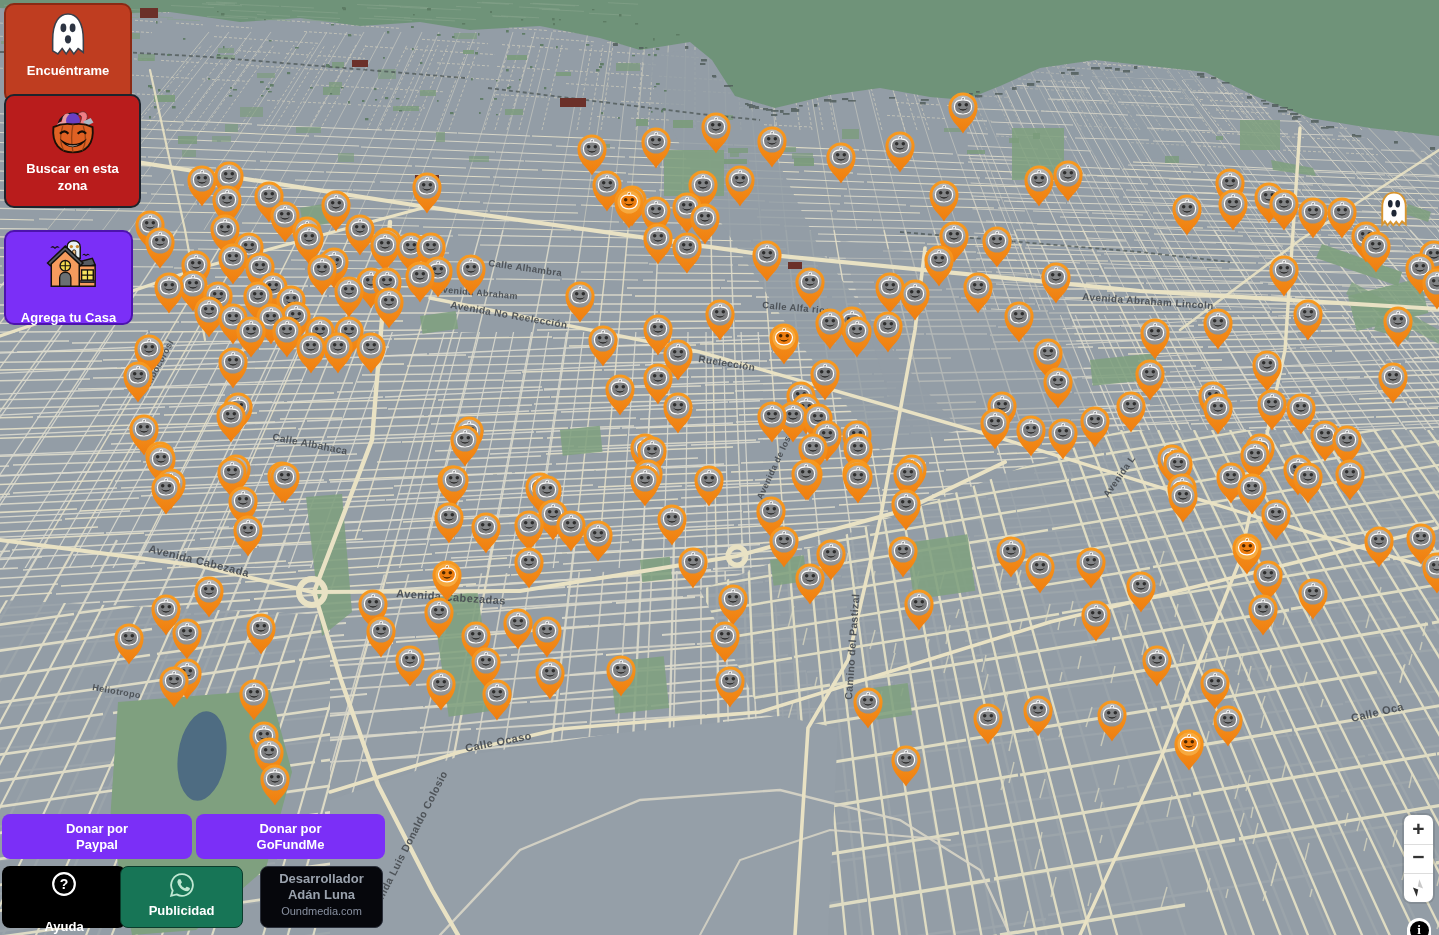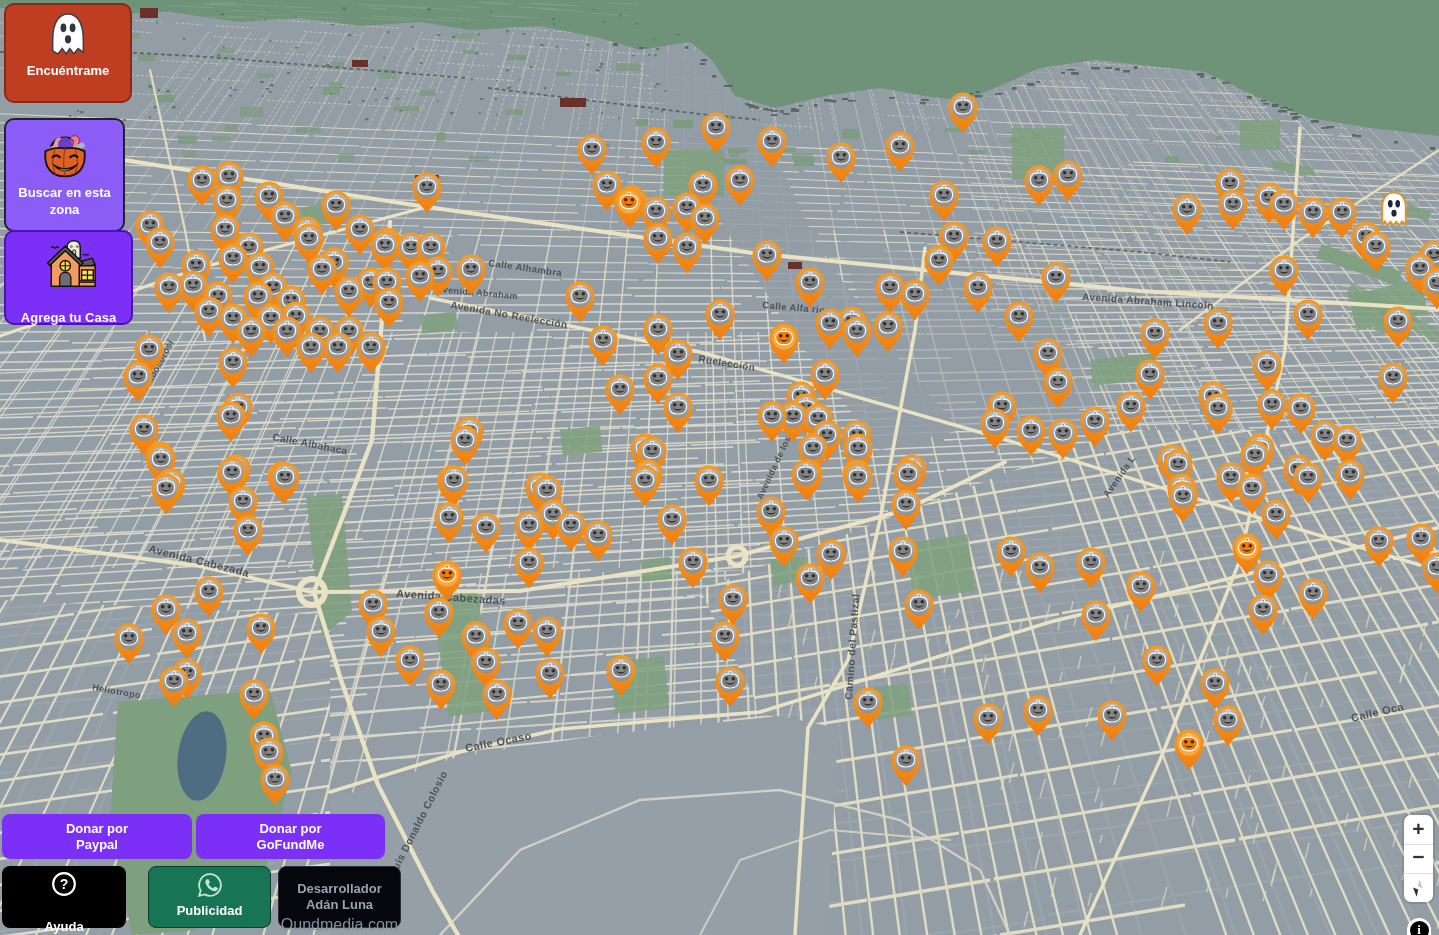--- a/index.html
+++ b/index.html
@@ -2652,21 +2652,21 @@
 
 <div class="btn" style="left:4px;top:3px;width:128px;height:100px;background:#bf3d20;border:2px solid #8a2a14;">
  <svg width="44" height="46" viewBox="-13 -16 26 30" style="margin-top:6px">
   <path d="M-10,3 C-10,-9 -5.5,-14 0,-14 C5.5,-14 10,-9 10,3 L10,11 L6.6,8.5 L3.8,12 L1.2,8.5 L-1.2,12 L-3.8,8.5 L-6.6,12 L-10,10 Z" fill="#fff" stroke="#3a3f4a" stroke-width="1"></path>
   <ellipse cx="-3" cy="-5" rx="1.9" ry="2.8" fill="#2d3442"></ellipse>
   <ellipse cx="3" cy="-5" rx="1.9" ry="2.8" fill="#2d3442"></ellipse>
   <ellipse cx="0" cy="2.5" rx="2" ry="2.7" fill="#2d3442"></ellipse>
  </svg>
  <div style="margin-top:2px">Encuéntrame</div>
 </div>
-<div class="btn" style="left:4px;top:118px;width:121px;height:114px;background:#8b5cf6;border:2px solid #1d242c;">
+<div class="btn" style="left:4px;top:94px;width:137px;height:114px;background:#b91c1c;border:2px solid #1d242c;">
  <svg width="54" height="54" viewBox="0 0 58 58" style="margin-top:7px">
   <path d="M13,27 C13,6 45,6 46,27" fill="none" stroke="#15151a" stroke-width="2.2"></path>
   <path d="M18,15 q4,-6 8,-2 l4,5 l-7,6 l-6,-4 Z" fill="#e89ba0"></path>
   <path d="M35,11 c7,-5 12,2 8,8 l-4,12 l-5,-2 l4,-12 c1,-3 -2,-5 -3,-3 Z" fill="#ef7d85" stroke="#5c2a2e" stroke-width="0.8"></path>
   <ellipse cx="29" cy="19" rx="7.5" ry="8" fill="#6a3fc2"></ellipse>
   <path d="M40,20 l8,-4 l3,5 l-8,4 Z" fill="#aab6c2"></path>
   <ellipse cx="16" cy="24" rx="5" ry="3.4" fill="#e89ba0" transform="rotate(-30 16 24)"></ellipse>
   <path d="M8,26 C6,44 15,53 29,53 C43,53 52,44 50,26 Q40,21 29,23 Q18,21 8,26 Z" fill="#df6123" stroke="#1b0f06" stroke-width="2"></path>
   <path d="M18,25 C15,33 15,43 19,51 M29,23 C27,33 27,43 29,53 M40,25 C43,33 43,43 39,51" fill="none" stroke="#8a3c12" stroke-width="1.4" opacity="0.85"></path>
   <path d="M15,33 q5,-5 9,0" fill="none" stroke="#140c06" stroke-width="2.4"></path>
@@ -2699,29 +2699,29 @@
 </div>
 <div class="btn" style="left:2px;top:814px;width:190px;height:45px;background:#7b2ff7;border-radius:8px;padding-top:7px">Donar por<br>Paypal</div>
 <div class="btn" style="left:196px;top:814px;width:189px;height:45px;background:#7b2ff7;border-radius:8px;padding-top:7px">Donar por<br>GoFundMe</div>
 <div class="btn" style="left:2px;top:866px;width:124px;height:62px;background:#000;border-radius:8px;">
  <svg width="26" height="26" viewBox="0 0 24 24" style="margin-top:5px">
   <circle cx="12" cy="12" r="10" fill="none" stroke="#fff" stroke-width="2"></circle>
   <text x="12" y="16.5" text-anchor="middle" font-size="13" font-weight="bold" fill="#fff" font-family="Liberation Sans,sans-serif">?</text>
  </svg>
  <div style="margin-top:18px">Ayuda</div>
 </div>
-<div class="btn" style="left:148px;top:866px;width:123px;height:62px;background:#177556;border:1px solid #0b3d2c;border-radius:8px;">
+<div class="btn" style="left:120px;top:866px;width:123px;height:62px;background:#177556;border:1px solid #0b3d2c;border-radius:8px;">
  <svg width="26" height="26" viewBox="0 0 24 24" style="margin-top:5px">
   <path d="M12 2a10 10 0 0 0-8.6 15.1L2 22l5.1-1.3A10 10 0 1 0 12 2z" fill="none" stroke="#bfe8d2" stroke-width="1.7"></path>
   <path d="M8.4 7.4c.3-.7.6-.7 1-.7h.8c.3 0 .5.1.7.6l.9 2c.1.3.1.5-.1.7l-.7.9c-.2.2-.2.5 0 .8a8 8 0 0 0 3.3 3.1c.3.2.6.1.8-.1l.8-.9c.2-.3.5-.3.8-.2l2.1 1c.4.2.5.4.5.7-.1 1.2-1 2.3-2.2 2.4-2.2.2-5-1.3-6.7-3a9.3 9.3 0 0 1-2.7-5.2c-.1-.9.2-1.6.7-2.1z" fill="#bfe8d2"></path>
  </svg>
  <div style="margin-top:1px">Publicidad</div>
 </div>
-<div class="btn" style="left:278px;top:866px;width:123px;height:62px;background:#06070c;border:1px solid #2a2f3a;border-radius:8px;color:#9aa2ad;padding-top:14px;font-size:13px;">
- Desarrollador<br>Adán Luna<div style="font-size:16px;font-weight:normal;color:#8890a0;margin-top:1px">Oundmedia.com</div>
+<div class="btn" style="left:260px;top:866px;width:123px;height:62px;background:#06070c;border:1px solid #2a2f3a;border-radius:8px;color:#9aa2ad;padding-top:4px;font-size:13px;">
+ Desarrollador<br>Adán Luna<div style="font-size:11px;font-weight:normal;color:#8890a0;margin-top:1px">Oundmedia.com</div>
 </div>
 <div style="position:absolute;left:1404px;top:815px;width:29px;height:87px;background:#fff;border-radius:7px;box-shadow:0 0 0 2px rgba(0,0,0,.1);">
  <div style="height:29px;text-align:center;font-size:21px;font-weight:bold;color:#333;line-height:27px;border-bottom:1px solid #ddd">+</div>
  <div style="height:28px;text-align:center;font-size:21px;font-weight:bold;color:#333;line-height:24px;border-bottom:1px solid #ddd">−</div>
  <div style="height:28px;position:relative">
   <svg width="22" height="24" viewBox="0 0 20 20" style="position:absolute;left:3px;top:2px">
    <path d="M11.2 2 L14.6 10.4 L9.8 8.6 Z" fill="#c9c9c9"></path>
         <path d="M8.8 18 L5.4 9.6 L10.2 11.4 Z" fill="#2e2e2e"></path>
   </svg>
  </div>

